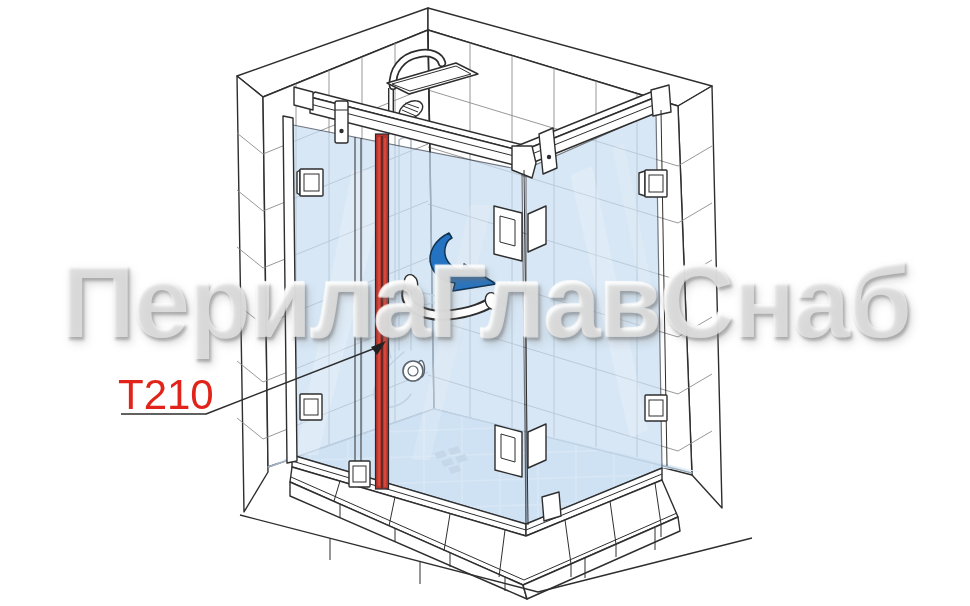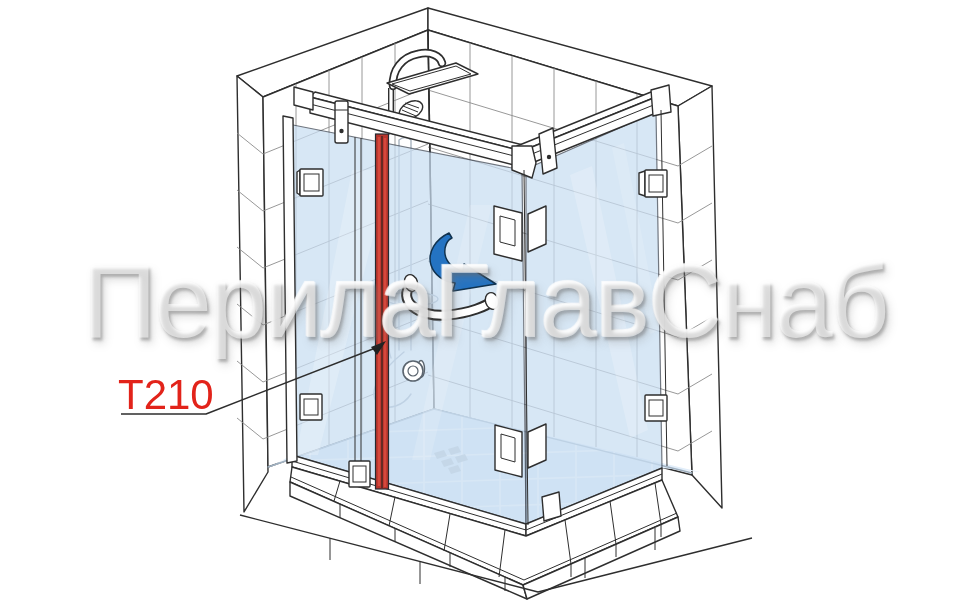--- a/index.html
+++ b/index.html
@@ -16,21 +16,21 @@
   .c-glass{fill:var(--glass-blue);opacity:.72;stroke:#3a4350;stroke-width:1.2;}
   .c-floor{fill:var(--floor-blue);}
   .c-seal {fill:var(--seal-red);stroke:#252a31;stroke-width:1.2;}
   .c-arrow{fill:var(--arrow-blue);stroke:var(--arrow-outline);stroke-width:1.5;stroke-linejoin:round;}
   .c-label{fill:var(--label-red);font-size:42px;font-family:"Liberation Sans",sans-serif;}
   .drain{fill:#b4bfc9;opacity:.85;}
   .refl{fill:#ffffff;}
   
   #watermark{
     position:absolute;left:50%;top:302px;transform:translate(-50%,-50%);
-    white-space:nowrap;font-weight:normal;font-size:103px;letter-spacing:-2px;
+    white-space:nowrap;font-weight:bold;font-size:103px;letter-spacing:-2px;
     color:var(--watermark-white);
     text-shadow:2px 3px 3px rgba(105,105,105,.45),4px 6px 9px rgba(130,130,130,.28),-1px -1px 1px rgba(255,255,255,.9);
     pointer-events:none;user-select:none;}
 </style>
 </head>
 <body>
 
 <div id="stage">
 <svg width="970" height="606" viewBox="0 0 970 606">
   <defs>

